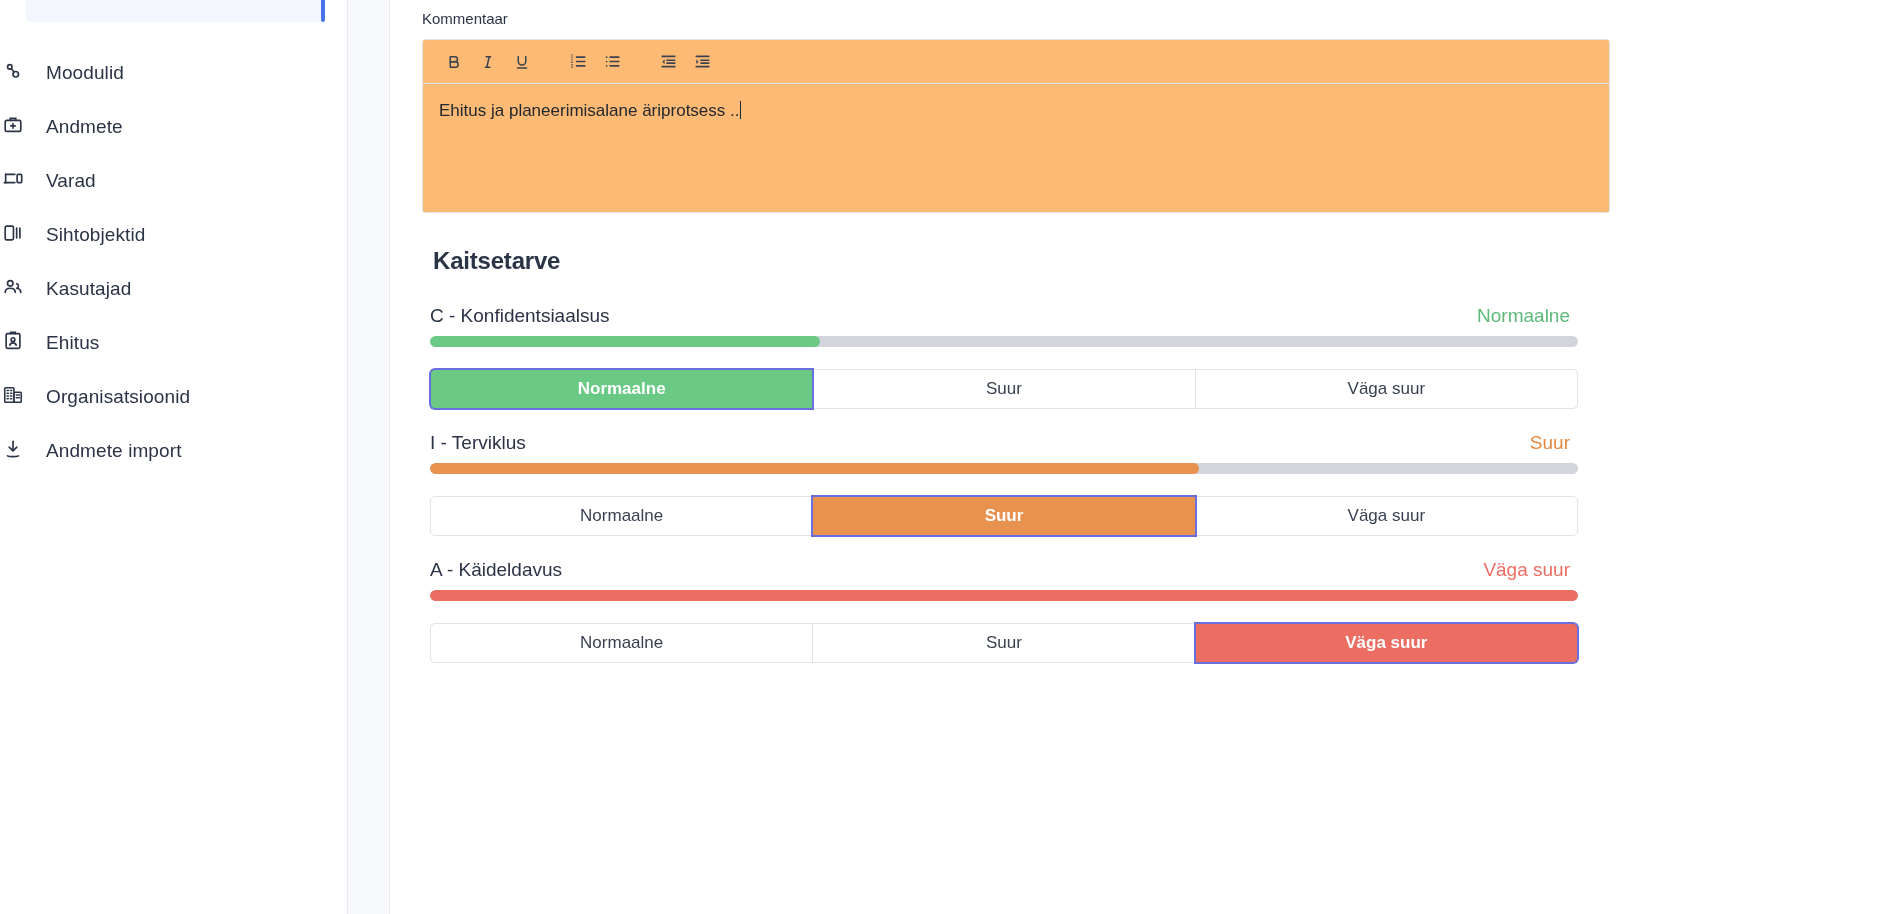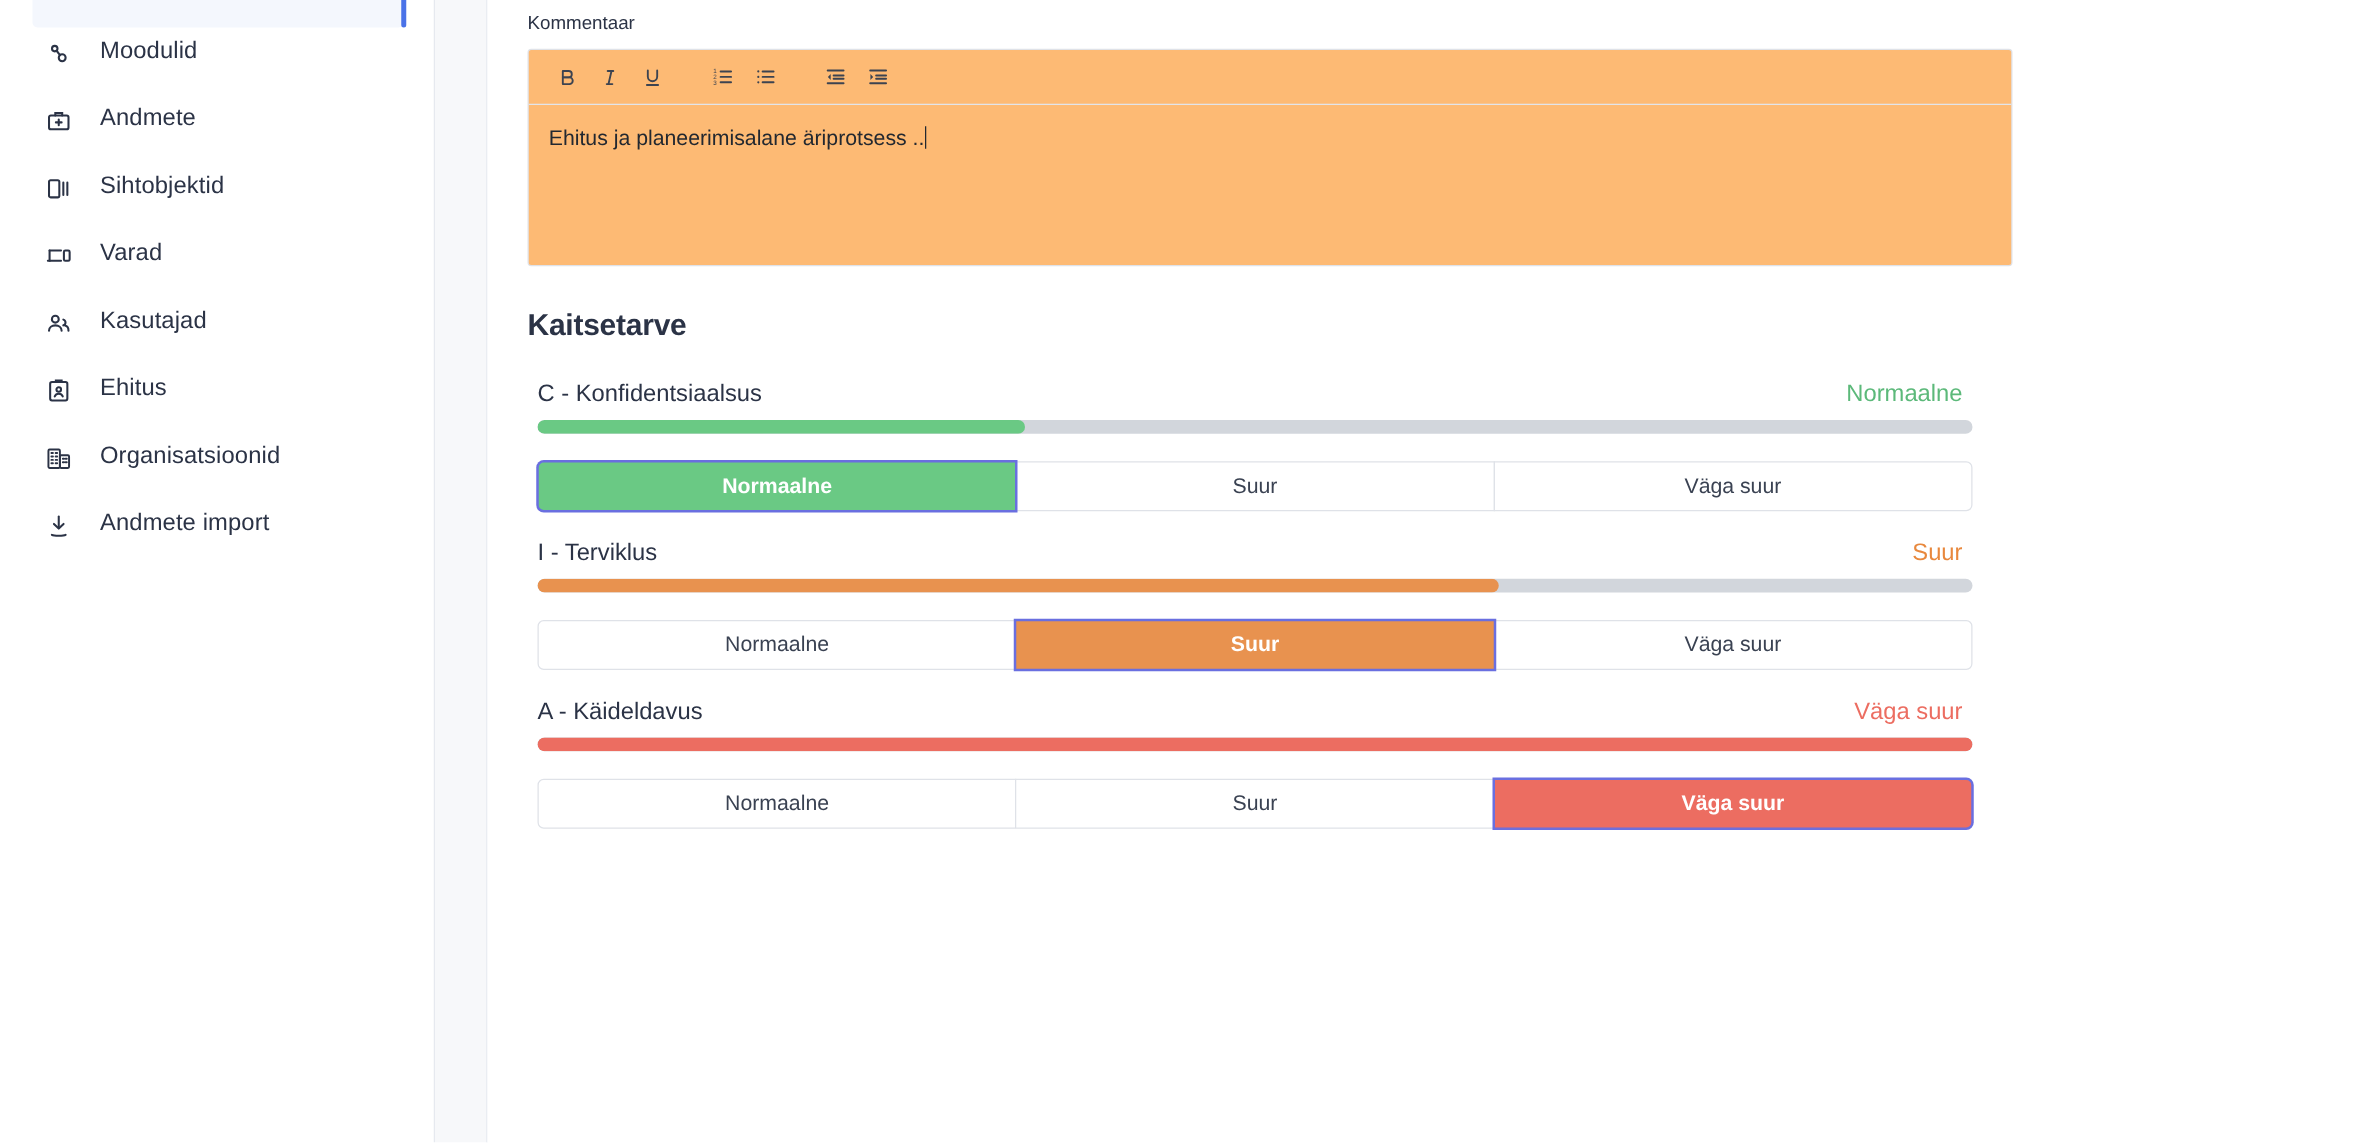--- a/index.html
+++ b/index.html
@@ -43,23 +43,22 @@
     top: -10px;
     width: 4px;
     height: 32px;
     background: #4a72e8;
     border-radius: 2px;
   }
 
   .nav-list { padding: 8px 0 0 0; margin: 0; list-style: none; }
   .nav-item {
     display: flex;
-    align-items: flex-start;
+    align-items: flex-end;
     height: 54px;
-    padding-left: 34px;
     cursor: pointer;
     color: #2d3748;
   }
   .nav-icon {
     width: 26px; height: 26px;
     flex: 0 0 26px;
     display: flex; align-items: center; justify-content: center;
     color: #2b3346;
     margin-right: 20px;
   }
@@ -144,21 +143,21 @@
     background: #222830;
     vertical-align: -3px;
     margin-left: 1px;
   }
 
   
   .section-title {
     font-size: 24px;
     font-weight: 700;
     color: #2b3346;
-    margin: 34px 0 0 0;
+    margin: 34px 0 0 11px;
     letter-spacing: -0.2px;
   }
 
   
   .cia-block { margin-top: 23px; width: 1156px; }
   .cia-block.first { margin-top: 30px; }
 
   .cia-head {
     display: flex;
     align-items: flex-start;
@@ -252,37 +251,37 @@
             <path d="M9 7V4.8h6V7"></path>
             <path d="M12 10.5v5M9.5 13h5"></path>
           </svg>
         </span>
         <span class="nav-label">Andmete</span>
       </li>
 
       <li class="nav-item">
         <span class="nav-icon">
           <svg width="22" height="22" viewBox="0 0 24 24" fill="none" stroke="currentColor" stroke-width="1.8" stroke-linecap="round">
-            <rect x="3.5" y="4.5" width="9" height="15" rx="1.4"></rect>
-            <path d="M16 6.5v11M19.5 6.5v11"></path>
-          </svg>
-        </span>
-        <span class="nav-label">Sihtobjektid</span>
-      </li>
-
-      <li class="nav-item">
-        <span class="nav-icon">
-          <svg width="22" height="22" viewBox="0 0 24 24" fill="none" stroke="currentColor" stroke-width="1.8" stroke-linecap="round">
             <path d="M4 7v9H2.5"></path>
               <path d="M4 16h10"></path>
               <path d="M4 7h10"></path>
             <rect x="16.5" y="7" width="5" height="9" rx="1.2"></rect>
           </svg>
         </span>
         <span class="nav-label">Varad</span>
+      </li>
+
+      <li class="nav-item">
+        <span class="nav-icon">
+          <svg width="22" height="22" viewBox="0 0 24 24" fill="none" stroke="currentColor" stroke-width="1.8" stroke-linecap="round">
+            <rect x="3.5" y="4.5" width="9" height="15" rx="1.4"></rect>
+            <path d="M16 6.5v11M19.5 6.5v11"></path>
+          </svg>
+        </span>
+        <span class="nav-label">Sihtobjektid</span>
       </li>
 
       <li class="nav-item">
         <span class="nav-icon">
           <svg width="22" height="22" viewBox="0 0 24 24" fill="none" stroke="currentColor" stroke-width="1.8" stroke-linecap="round">
             <circle cx="9" cy="8" r="3"></circle>
             <path d="M3.5 18c0-3 2.6-4.6 5.5-4.6s5.5 1.6 5.5 4.6"></path>
             <path d="M16 8.4a2.6 2.6 0 010 5M17.5 13.6c1.9.5 3 1.9 3 4.4"></path>
           </svg>
         </span>

